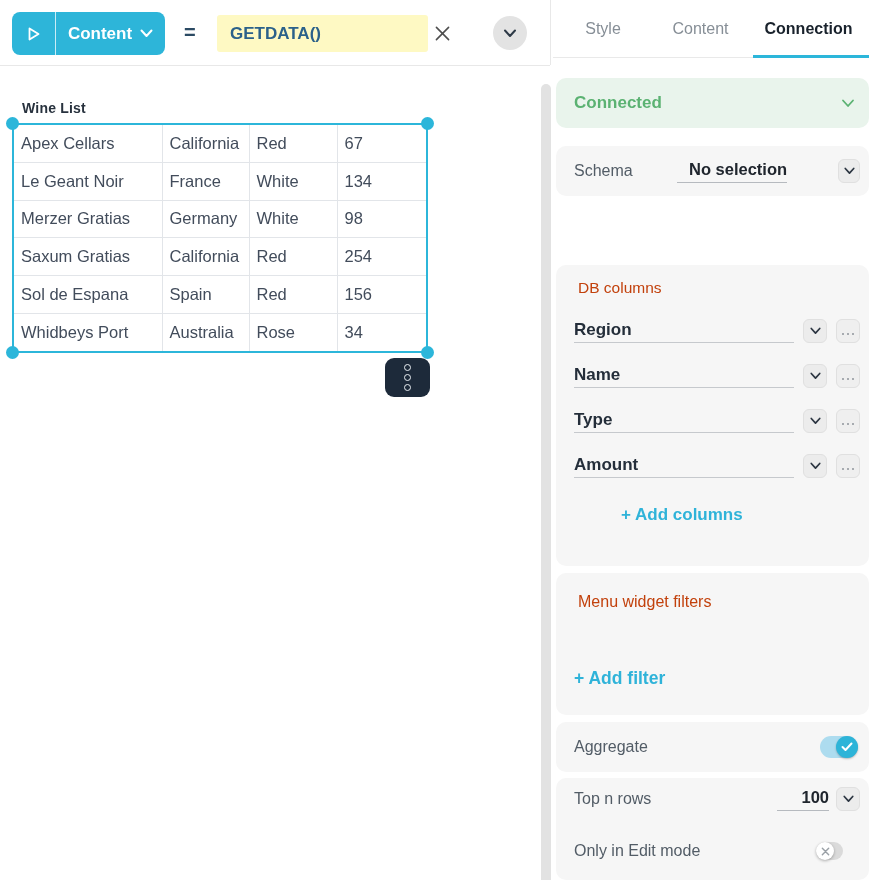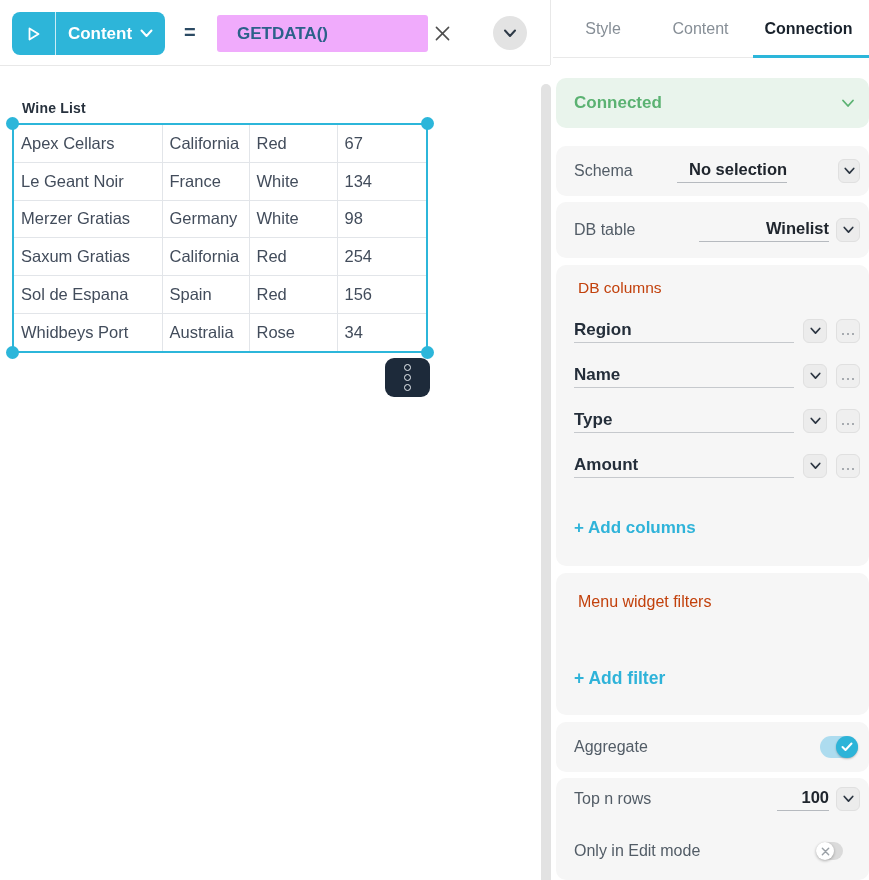--- a/index.html
+++ b/index.html
@@ -15,21 +15,21 @@
     background:#e2e2e2; border-radius:5px 5px 0 0; }
 
   .run-content-btn { position:absolute; left:12px; top:12px; width:153px; height:43px;
     background:#2db5d9; border-radius:8px; display:flex; align-items:stretch; overflow:hidden; cursor:pointer; }
   .play-seg { width:43px; display:flex; align-items:center; justify-content:center; }
   .seg-divider { width:1px; background:rgba(255,255,255,.75); margin:0; }
   .content-seg { flex:1; display:flex; align-items:center; justify-content:center; gap:8px;
     color:#fff; font-size:17px; font-weight:700; }
   .equals { position:absolute; left:184px; top:21px; font-size:20px; font-weight:700; color:#2b4a63; }
   .formula-input { position:absolute; left:217px; top:15px; width:211px; height:37px;
-    background:#f0abfc; border-radius:3px; display:flex; align-items:center; padding-left:20px;
+    background:#fef9c3; border-radius:3px; display:flex; align-items:center; padding-left:13px;
     font-size:17px; font-weight:600; color:#2b618a; cursor:text; }
   .clear-btn { position:absolute; left:431px; top:22px; width:22px; height:22px; border:none;
     background:transparent; display:flex; align-items:center; justify-content:center; cursor:pointer; }
   .expand-btn { position:absolute; left:493px; top:16px; width:34px; height:34px; border:none;
     border-radius:50%; background:#e3e3e3; display:flex; align-items:center; justify-content:center;
     color:#2e3a47; cursor:pointer; }
 
   .widget-label { position:absolute; left:22px; top:100px; font-size:14px; font-weight:700;
     color:#28323e; letter-spacing:.2px; }
   .table-widget { position:absolute; left:12px; top:123px; width:416px; height:230px;
@@ -76,21 +76,21 @@
   .card-dbcols { top:265px; height:301px; }
   .card-title { position:absolute; left:22px; top:14px; font-size:15.5px; color:#c2410c; }
   .dbcols-list { position:absolute; left:18px; right:9px; top:54px; }
   .field-row { display:flex; align-items:center; height:24px; margin-bottom:21px; }
   .field-underline { width:220px; height:24px; border-bottom:1px solid #c6c9cd; cursor:pointer; }
   .field-label { font-size:17px; font-weight:700; color:#242e3a; line-height:22px; }
   .field-row .chev-btn { margin-left:auto; }
   .dots-btn { background:#efefef; display:flex; gap:2.5px; align-items:center; justify-content:center; }
   .dots-btn .dot { width:2.5px; height:2.5px; border-radius:50%; background:#8f959b; margin-top:6px; }
   .add-link { position:absolute; left:18px; font-size:17px; font-weight:700; color:#2fb3d9; cursor:pointer; }
-  .add-cols { top:253px; }
+  .add-cols { top:240px;margin-left:47px; }
 
   .card-filters { top:573px; height:142px; }
   .card-filters .card-title { top:20px; font-size:16px; }
   .add-filter { top:95px; font-size:17.5px; }
 
   .card-aggregate { top:722px; height:50px; display:flex; align-items:center; }
 
   .toggle-on { margin-left:auto; margin-right:11px; position:relative; width:38px; height:22px;
     background:#addcef; border-radius:11px; cursor:pointer; }
   .toggle-on .knob { position:absolute; right:0; top:0; width:22px; height:22px; border-radius:50%;
@@ -236,29 +236,20 @@
     <div class="card card-schema">
       <span class="kv-label">Schema</span>
       <div class="kv-value">No selection</div>
       <button class="chev-btn">
         <svg width="11" height="8" viewBox="0 0 13 9">
           <path d="M1.5 1.5 L6.5 7 L11.5 1.5" fill="none" stroke="#2c3642" stroke-width="2" stroke-linecap="round" stroke-linejoin="round"></path>
         </svg>
       </button>
     </div>
 
-    <div class="card card-dbtable">
-      <span class="kv-label">DB table</span>
-      <div class="kv-value">Winelist</div>
-      <button class="chev-btn">
-        <svg width="11" height="8" viewBox="0 0 13 9">
-          <path d="M1.5 1.5 L6.5 7 L11.5 1.5" fill="none" stroke="#2c3642" stroke-width="2" stroke-linecap="round" stroke-linejoin="round"></path>
-        </svg>
-      </button>
-    </div>
 
     <div class="card card-dbcols">
       <span class="card-title">DB columns</span>
       <div class="dbcols-list">
           <div class="field-row">
             <div class="field-underline"><span class="field-label">Region</span></div>
             <button class="chev-btn">
               <svg width="11" height="8" viewBox="0 0 13 9">
                 <path d="M1.5 1.5 L6.5 7 L11.5 1.5" fill="none" stroke="#2c3642" stroke-width="2" stroke-linecap="round" stroke-linejoin="round"></path>
               </svg>

